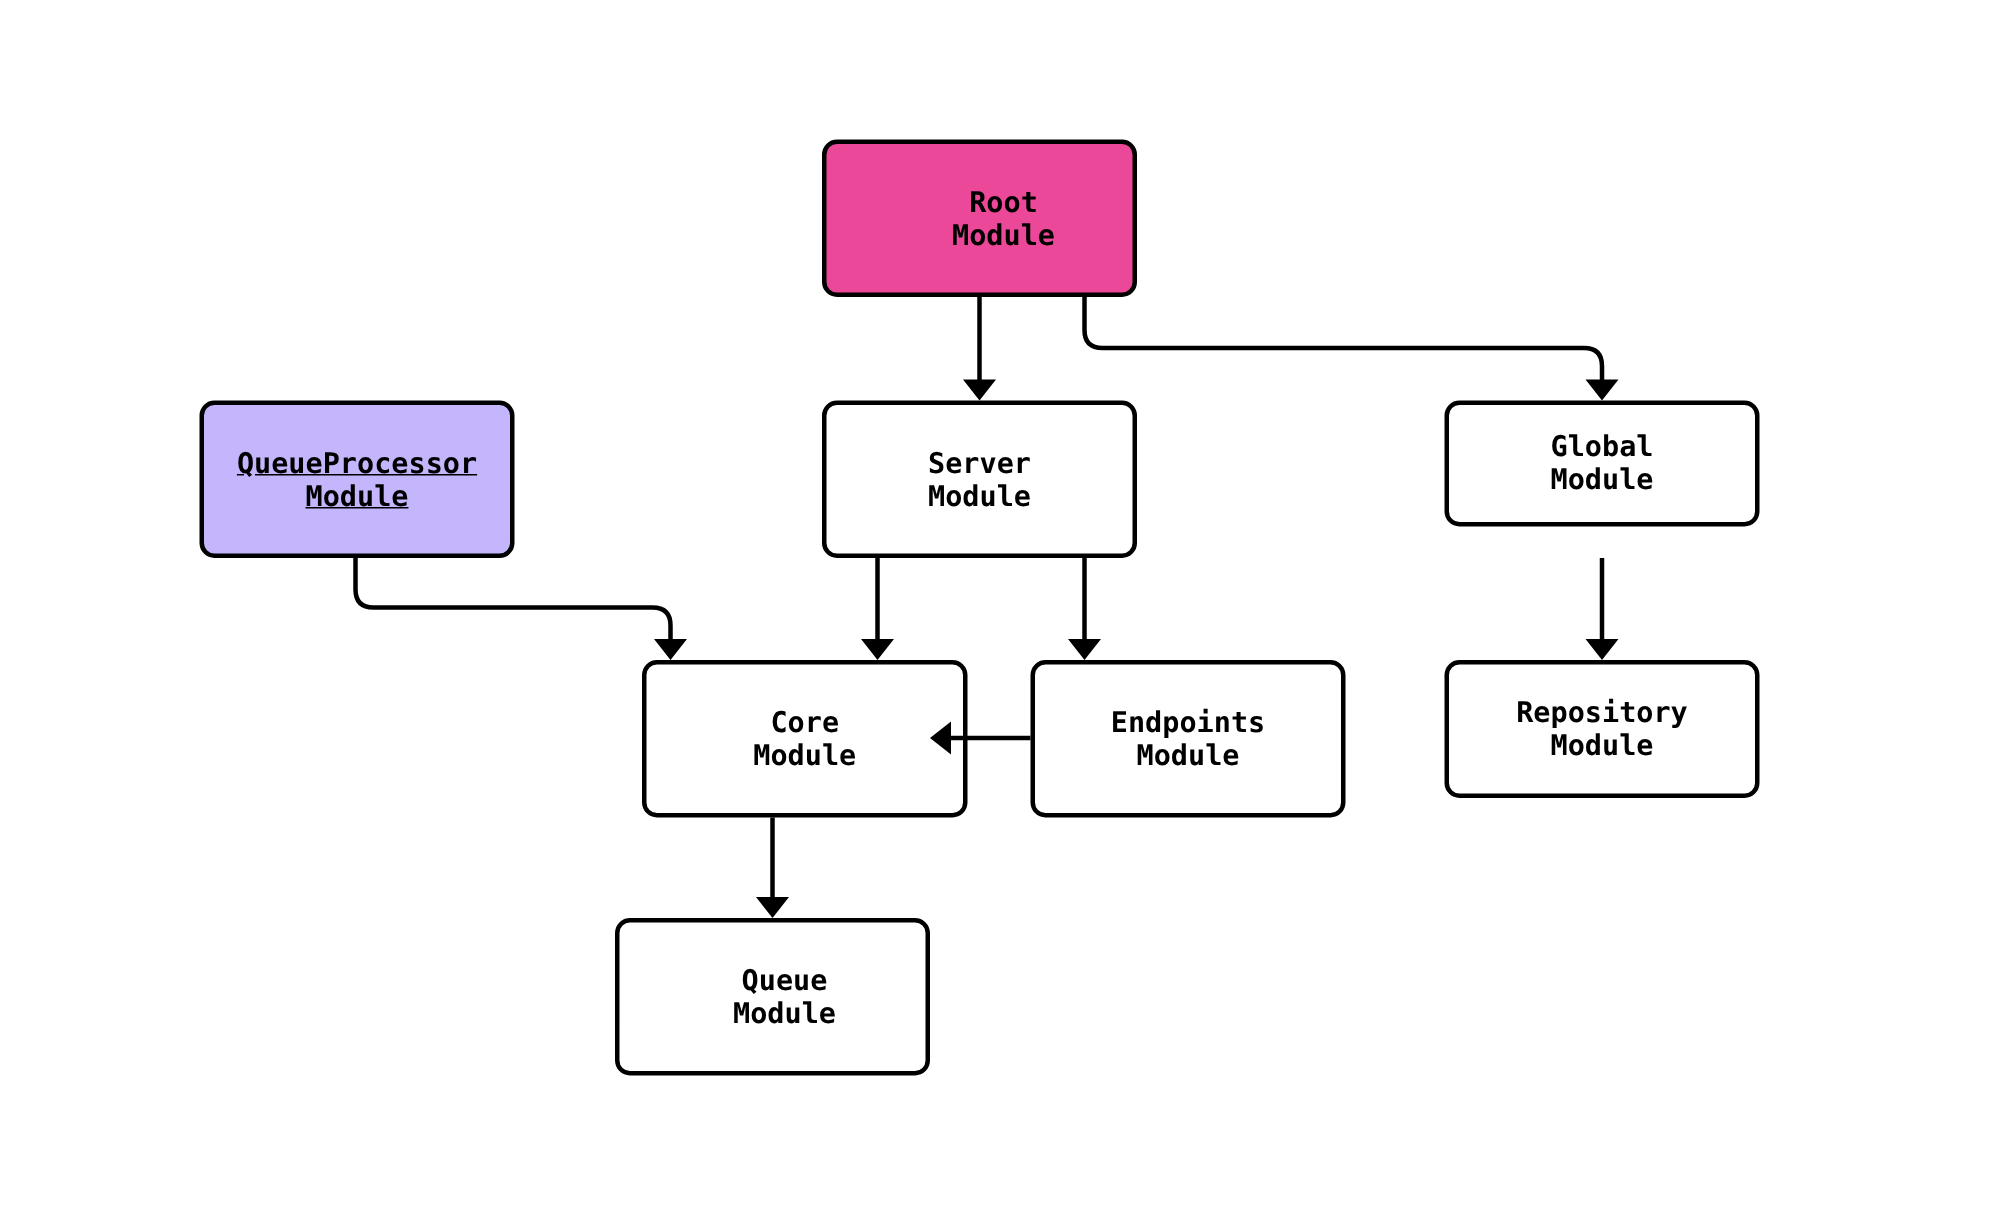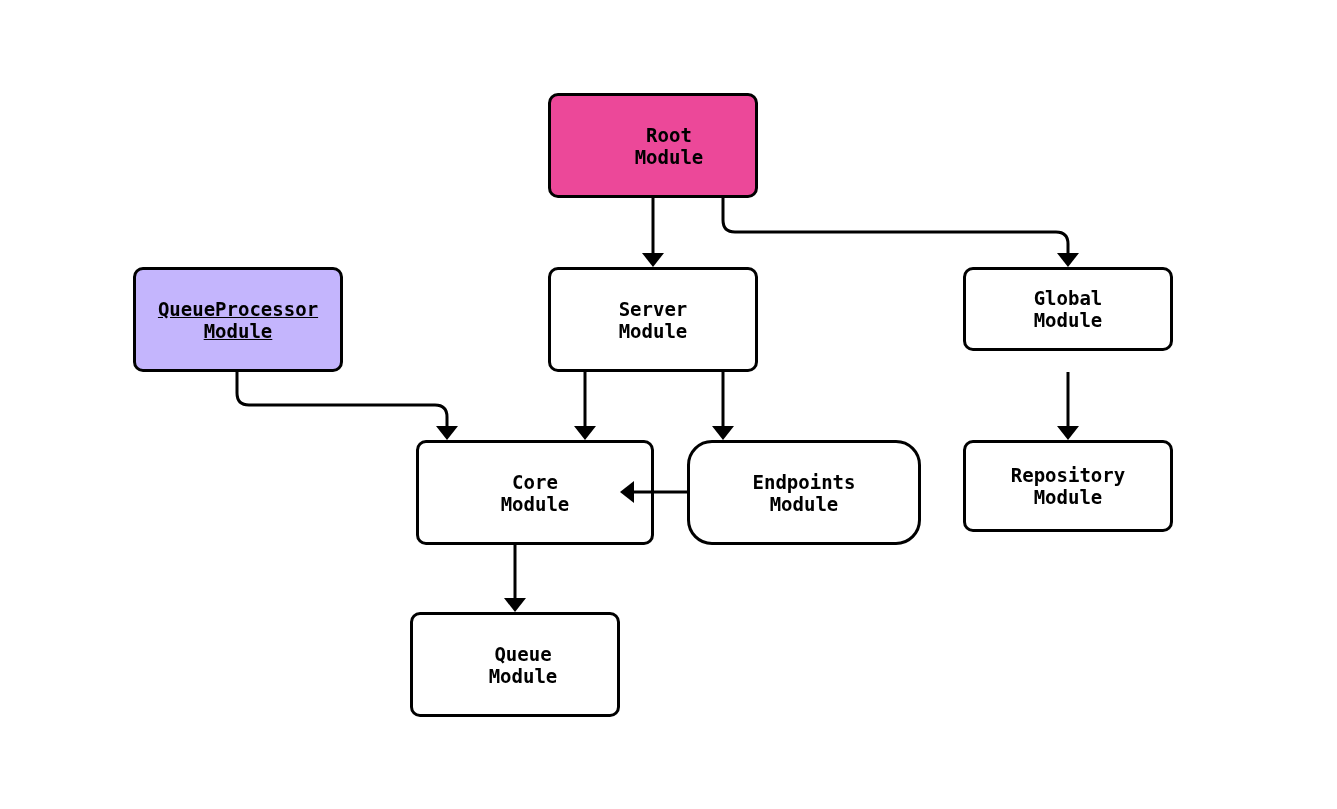--- a/index.html
+++ b/index.html
@@ -56,25 +56,25 @@
 Module</div>
       </div>
       <div class="node" style="left: 548px; top: 267px; width: 210px; height: 105px; background: rgb(255, 255, 255); border-color: rgb(0, 0, 0);">
         <div class="node-label" style="color: rgb(0, 0, 0);">Server
 Module</div>
       </div>
       <div class="node" style="left: 963px; top: 267px; width: 210px; height: 84px; background: rgb(255, 255, 255); border-color: rgb(0, 0, 0);">
         <div class="node-label" style="color: rgb(0, 0, 0);">Global
 Module</div>
       </div>
-      <div class="node" style="left: 416px; top: 440px; width: 238px; height: 105px; background: rgb(255, 255, 255); border-color: rgb(0, 0, 0);">
+      <div class="node" style="left: 428px; top: 440px; width: 217px; height: 105px; background: rgb(255, 255, 255); border-color: rgb(0, 0, 0);">
         <div class="node-label" style="color: rgb(0, 0, 0);">Core
 Module</div>
       </div>
-      <div class="node" style="left: 687px; top: 440px; width: 234px; height: 105px; background: rgb(255, 255, 255); border-color: rgb(0, 0, 0); border-radius: 25px;">
+      <div class="node" style="left: 687px; top: 440px; width: 210px; height: 105px; background: rgb(255, 255, 255); border-color: rgb(0, 0, 0);">
         <div class="node-label" style="color: rgb(0, 0, 0);">Endpoints
 Module</div>
       </div>
       <div class="node" style="left: 963px; top: 440px; width: 210px; height: 92px; background: rgb(255, 255, 255); border-color: rgb(0, 0, 0);">
         <div class="node-label" style="color: rgb(0, 0, 0);">Repository
 Module</div>
       </div>
       <div class="node" style="left: 410px; top: 612px; width: 210px; height: 105px; background: rgb(255, 255, 255); border-color: rgb(0, 0, 0); padding-left: 16px;">
         <div class="node-label" style="color: rgb(0, 0, 0);">Queue
 Module</div>

